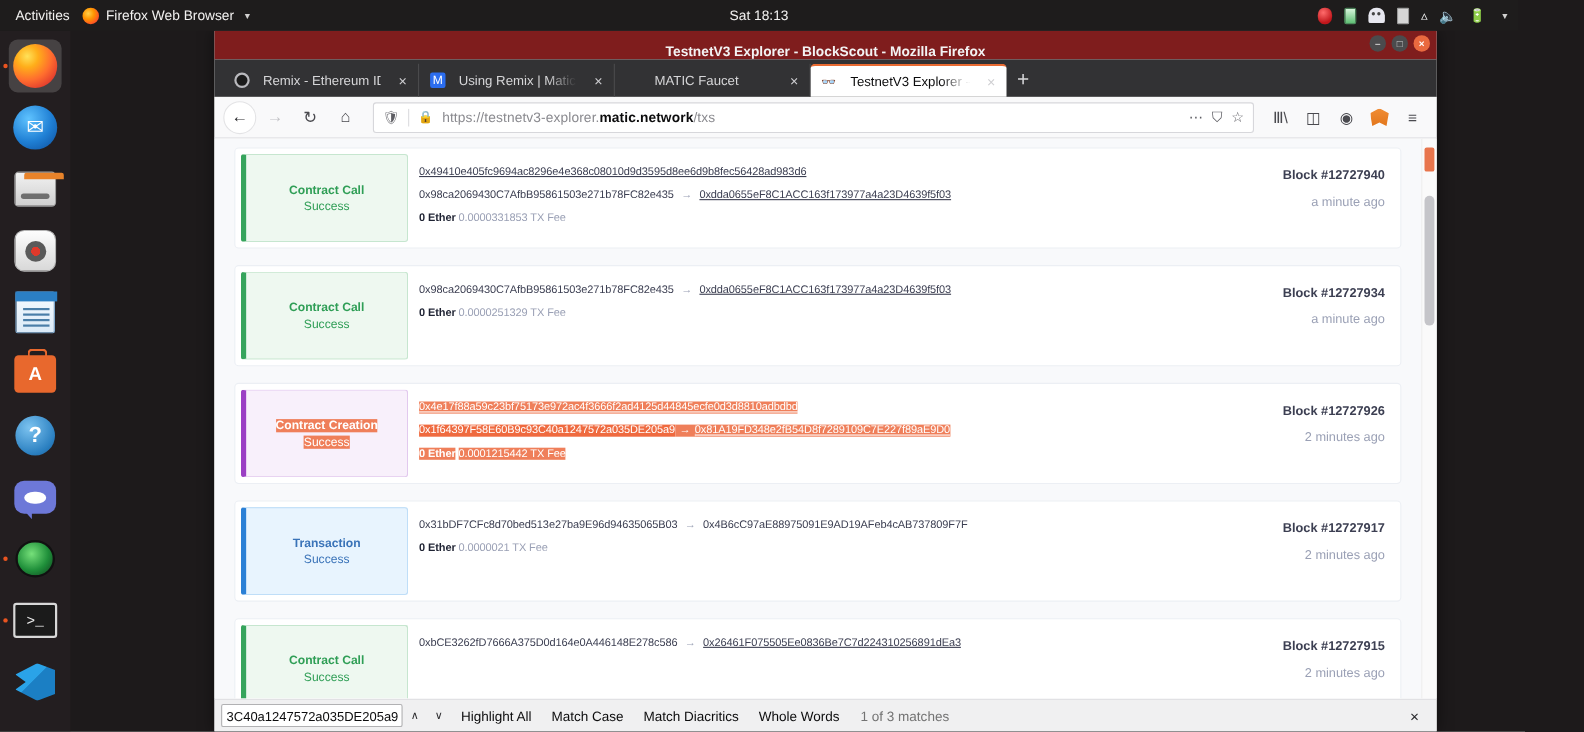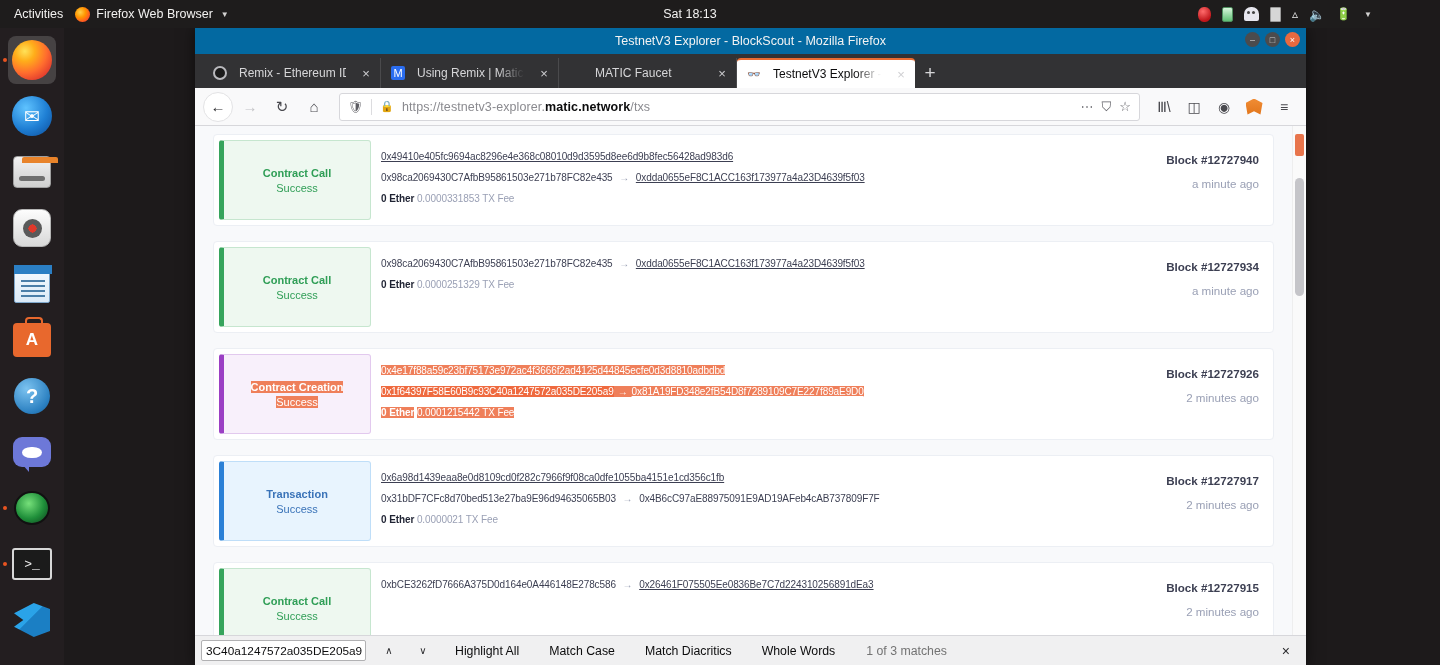--- a/index.html
+++ b/index.html
@@ -101,23 +101,23 @@
   #dock .spacer { flex: 1 1 auto; }
 
   
   #ffwin {
     position: absolute; top: 28px; left: 195px; width: 1111px; height: 637px;
     background: #f9f9fa; display: flex; flex-direction: column;
     box-shadow: 0 0 14px rgba(0,0,0,.55);
     z-index: 30;
   }
   #titlebar {
-    height: 26px; background: #0369a1; color: #f3f3f3;
-    display:flex; align-items:center; justify-content:center; position:relative;
-    font-size: 12.5px; font-weight: normal;
+    height: 26px; background: #7f1d1d; color: #f3f3f3;
+    display:flex; align-items:flex-end; justify-content:center; position:relative;
+    font-size: 12.5px; font-weight: bold;
   }
   .winbtns { position:absolute; right: 6px; top: 4px; display:flex; gap:5px; }
   .wb { width: 15px; height: 15px; border-radius: 50%; background:#4b4b4d;
         display:flex;align-items:center;justify-content:center;color:#d0d0d0;font-size:9px; }
   .wb.close { background:#e9693f; color:#fff; }
 
   #tabstrip {
     height: 34px; background: #323234; display: flex; align-items: flex-end;
     padding-left: 8px; position: relative;
   }
@@ -220,21 +220,21 @@
     background: #c5c5c9; top: 52px; height: 118px;
   }
   #vscroll .match-marker {
     position:absolute; right: 2px; width: 9px; height: 22px; top: 8px;
     background: #e8754c; border-radius: 2px;
   }
 
   
   #findbar {
     height: 30px; background: #f0f0f1; border-top: 1px solid #d7d7db;
-    display:flex; align-items:center; gap: 12px; padding: 0 6px; font-size: 12.3px; color:#222;
+    display:flex; align-items:center; gap: 0; padding: 0 6px; font-size: 12.3px; color:#222;
   }
   #findinput {
     width: 165px; height: 21px; background:#fff; border:1px solid #b1b1b3; border-radius:2px;
     display:flex; align-items:center; padding: 0 4px; font-size: 11.8px; color:#0c0c0d;
     overflow:hidden; white-space:nowrap;
   }
   .findnav { width: 22px; height: 22px; display:flex;align-items:center;justify-content:center;
              font-size: 10px; color:#2b2b2e; }
   .findopt { padding: 0 9px; height: 22px; display:flex;align-items:center; color:#0c0c0d; }
   #findstatus { padding-left: 10px; color:#737373; }
@@ -437,23 +437,20 @@
           </div>
         </div>
 
         <div class="txrow">
           <div class="txtype blue">
             <span class="t1">Transaction</span>
             <span class="t2">Success</span>
           </div>
           <div class="txbody">
             <div class="line">
-              <span class="addr link">0x6a98d1439eaa8e0d8109cd0f282c7966f9f08ca0dfe1055ba4151e1cd356c1fb</span>
-            </div>
-            <div class="line">
               <span class="addr">0x31bDF7CFc8d70bed513e27ba9E96d94635065B03</span>
               <span class="arrow">→</span>
               <span class="addr">0x4B6cC97aE88975091E9AD19AFeb4cAB737809F7F</span>
             </div>
             <div class="line">
               <span class="val-strong">0 Ether</span>
               <span class="val-muted">0.0000021 TX Fee</span>
             </div>
           </div>
           <div class="txmeta">

